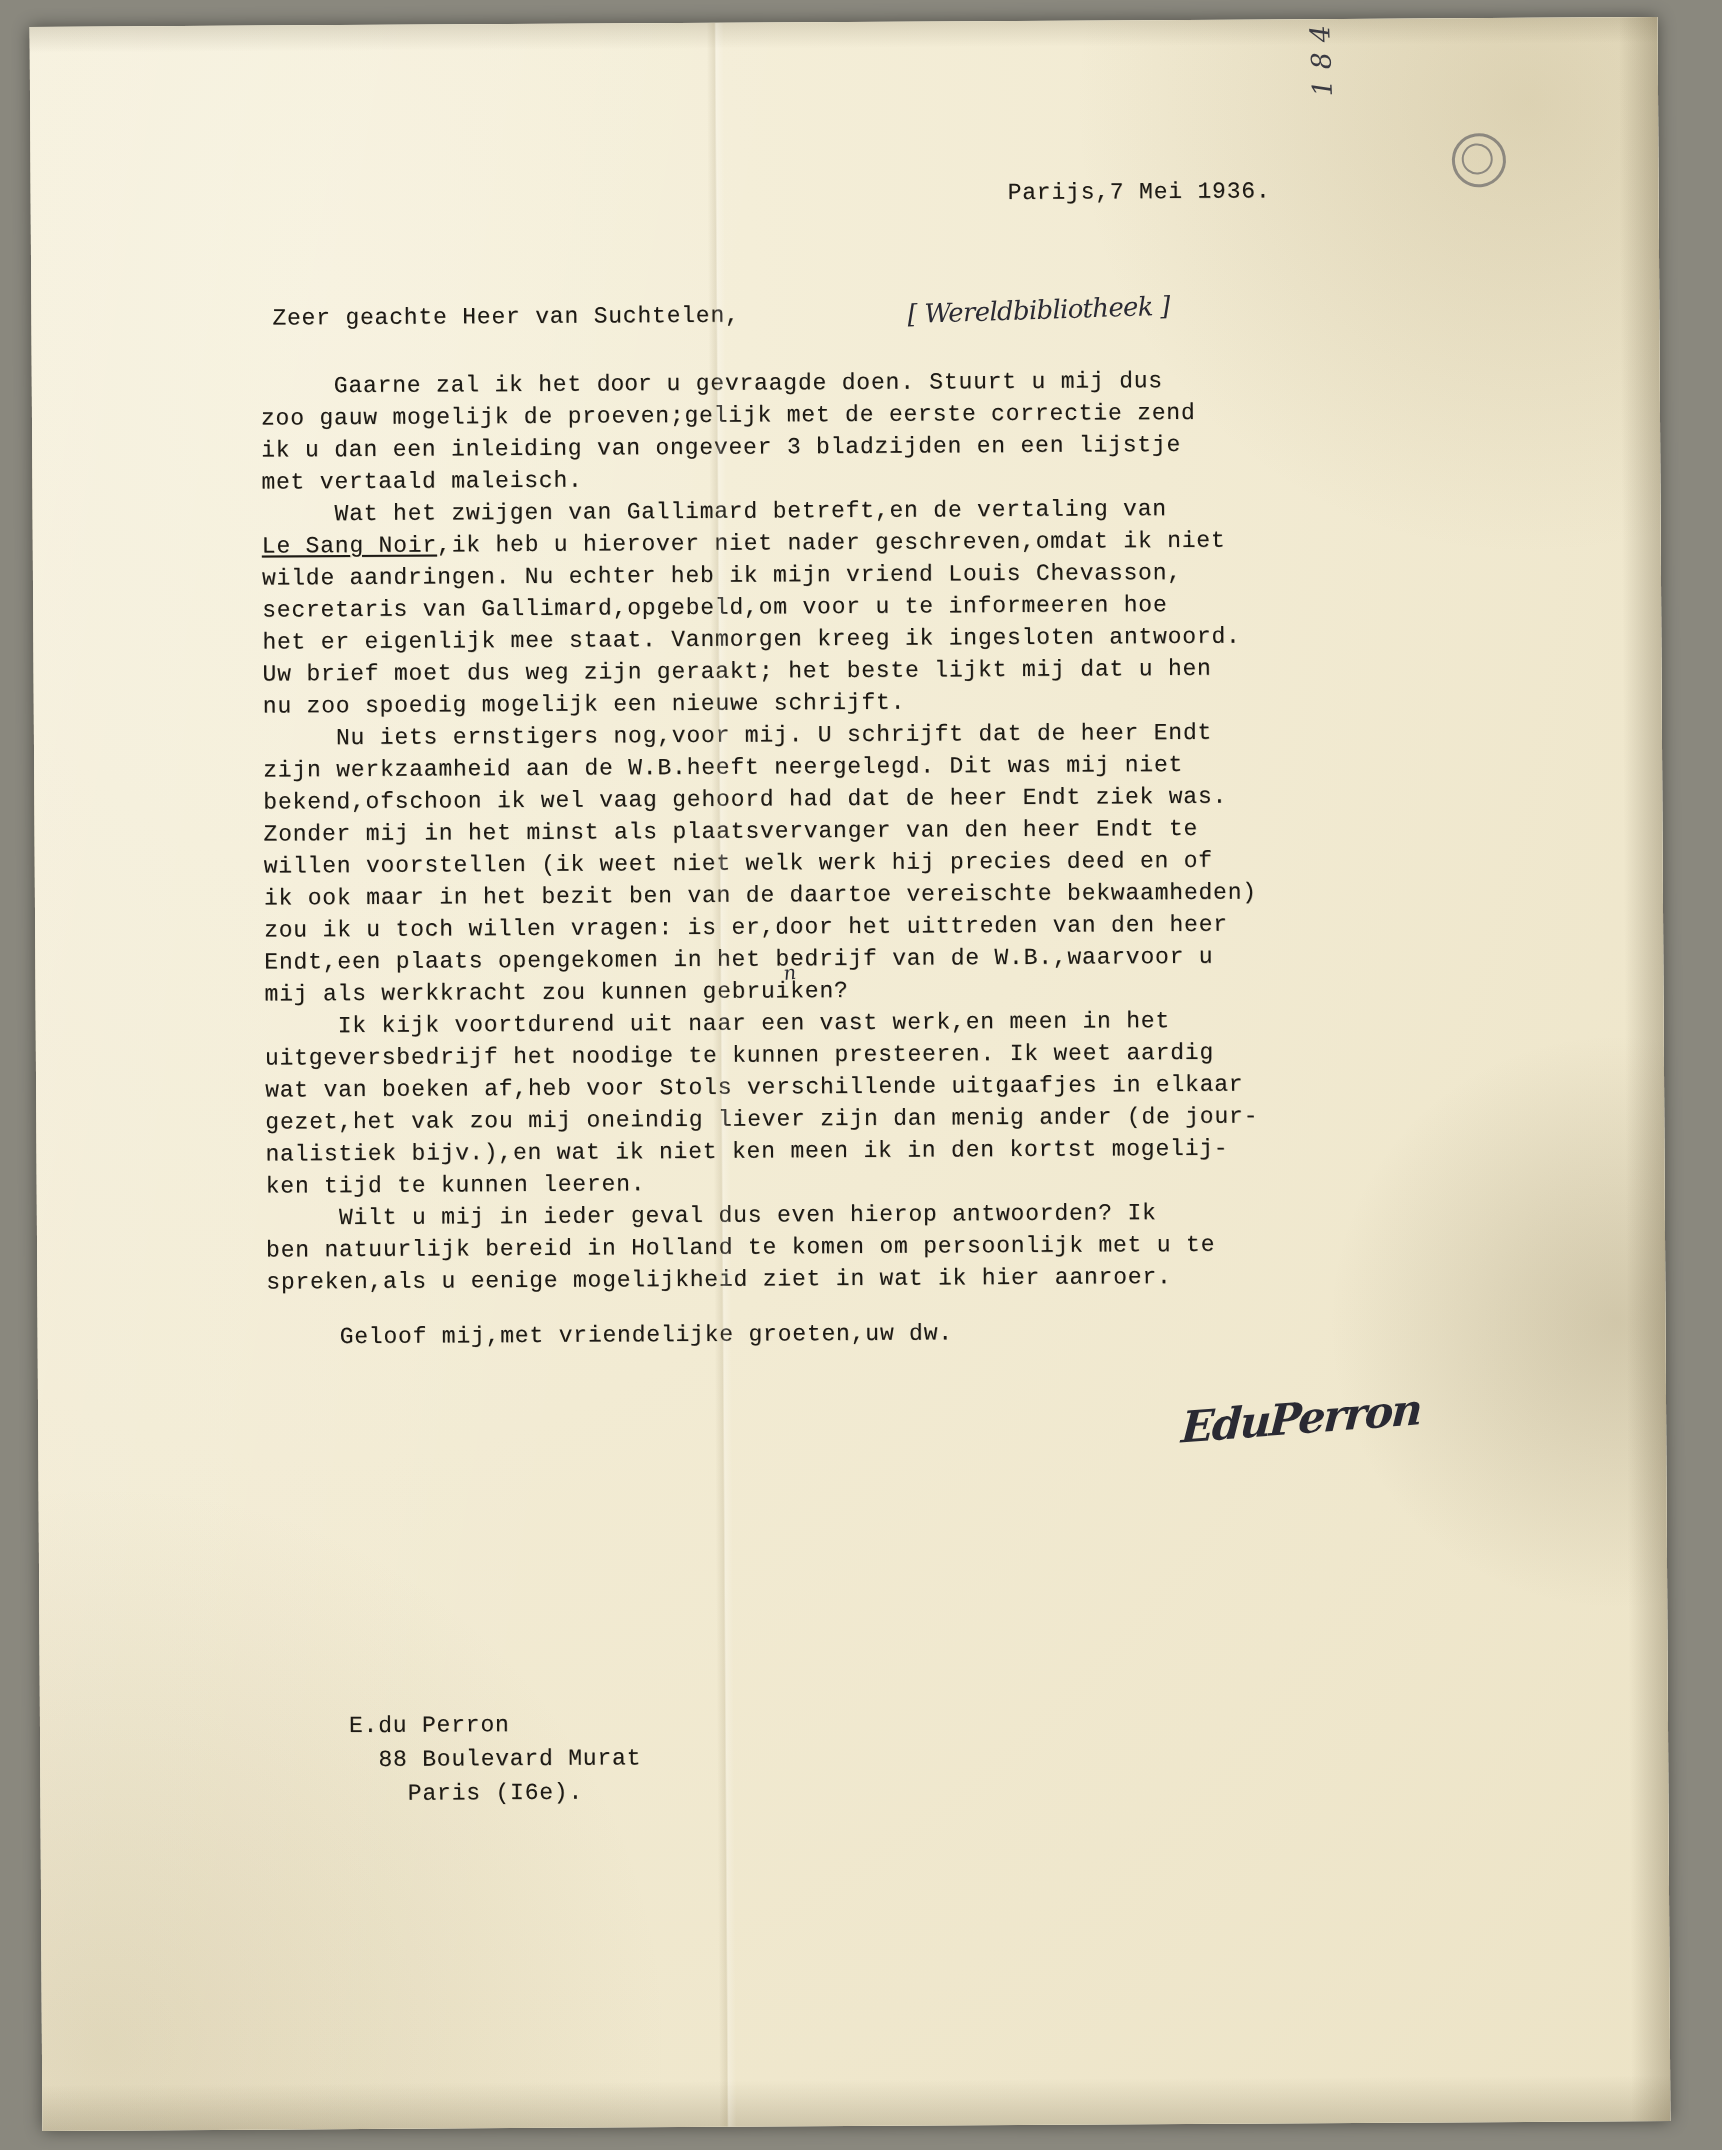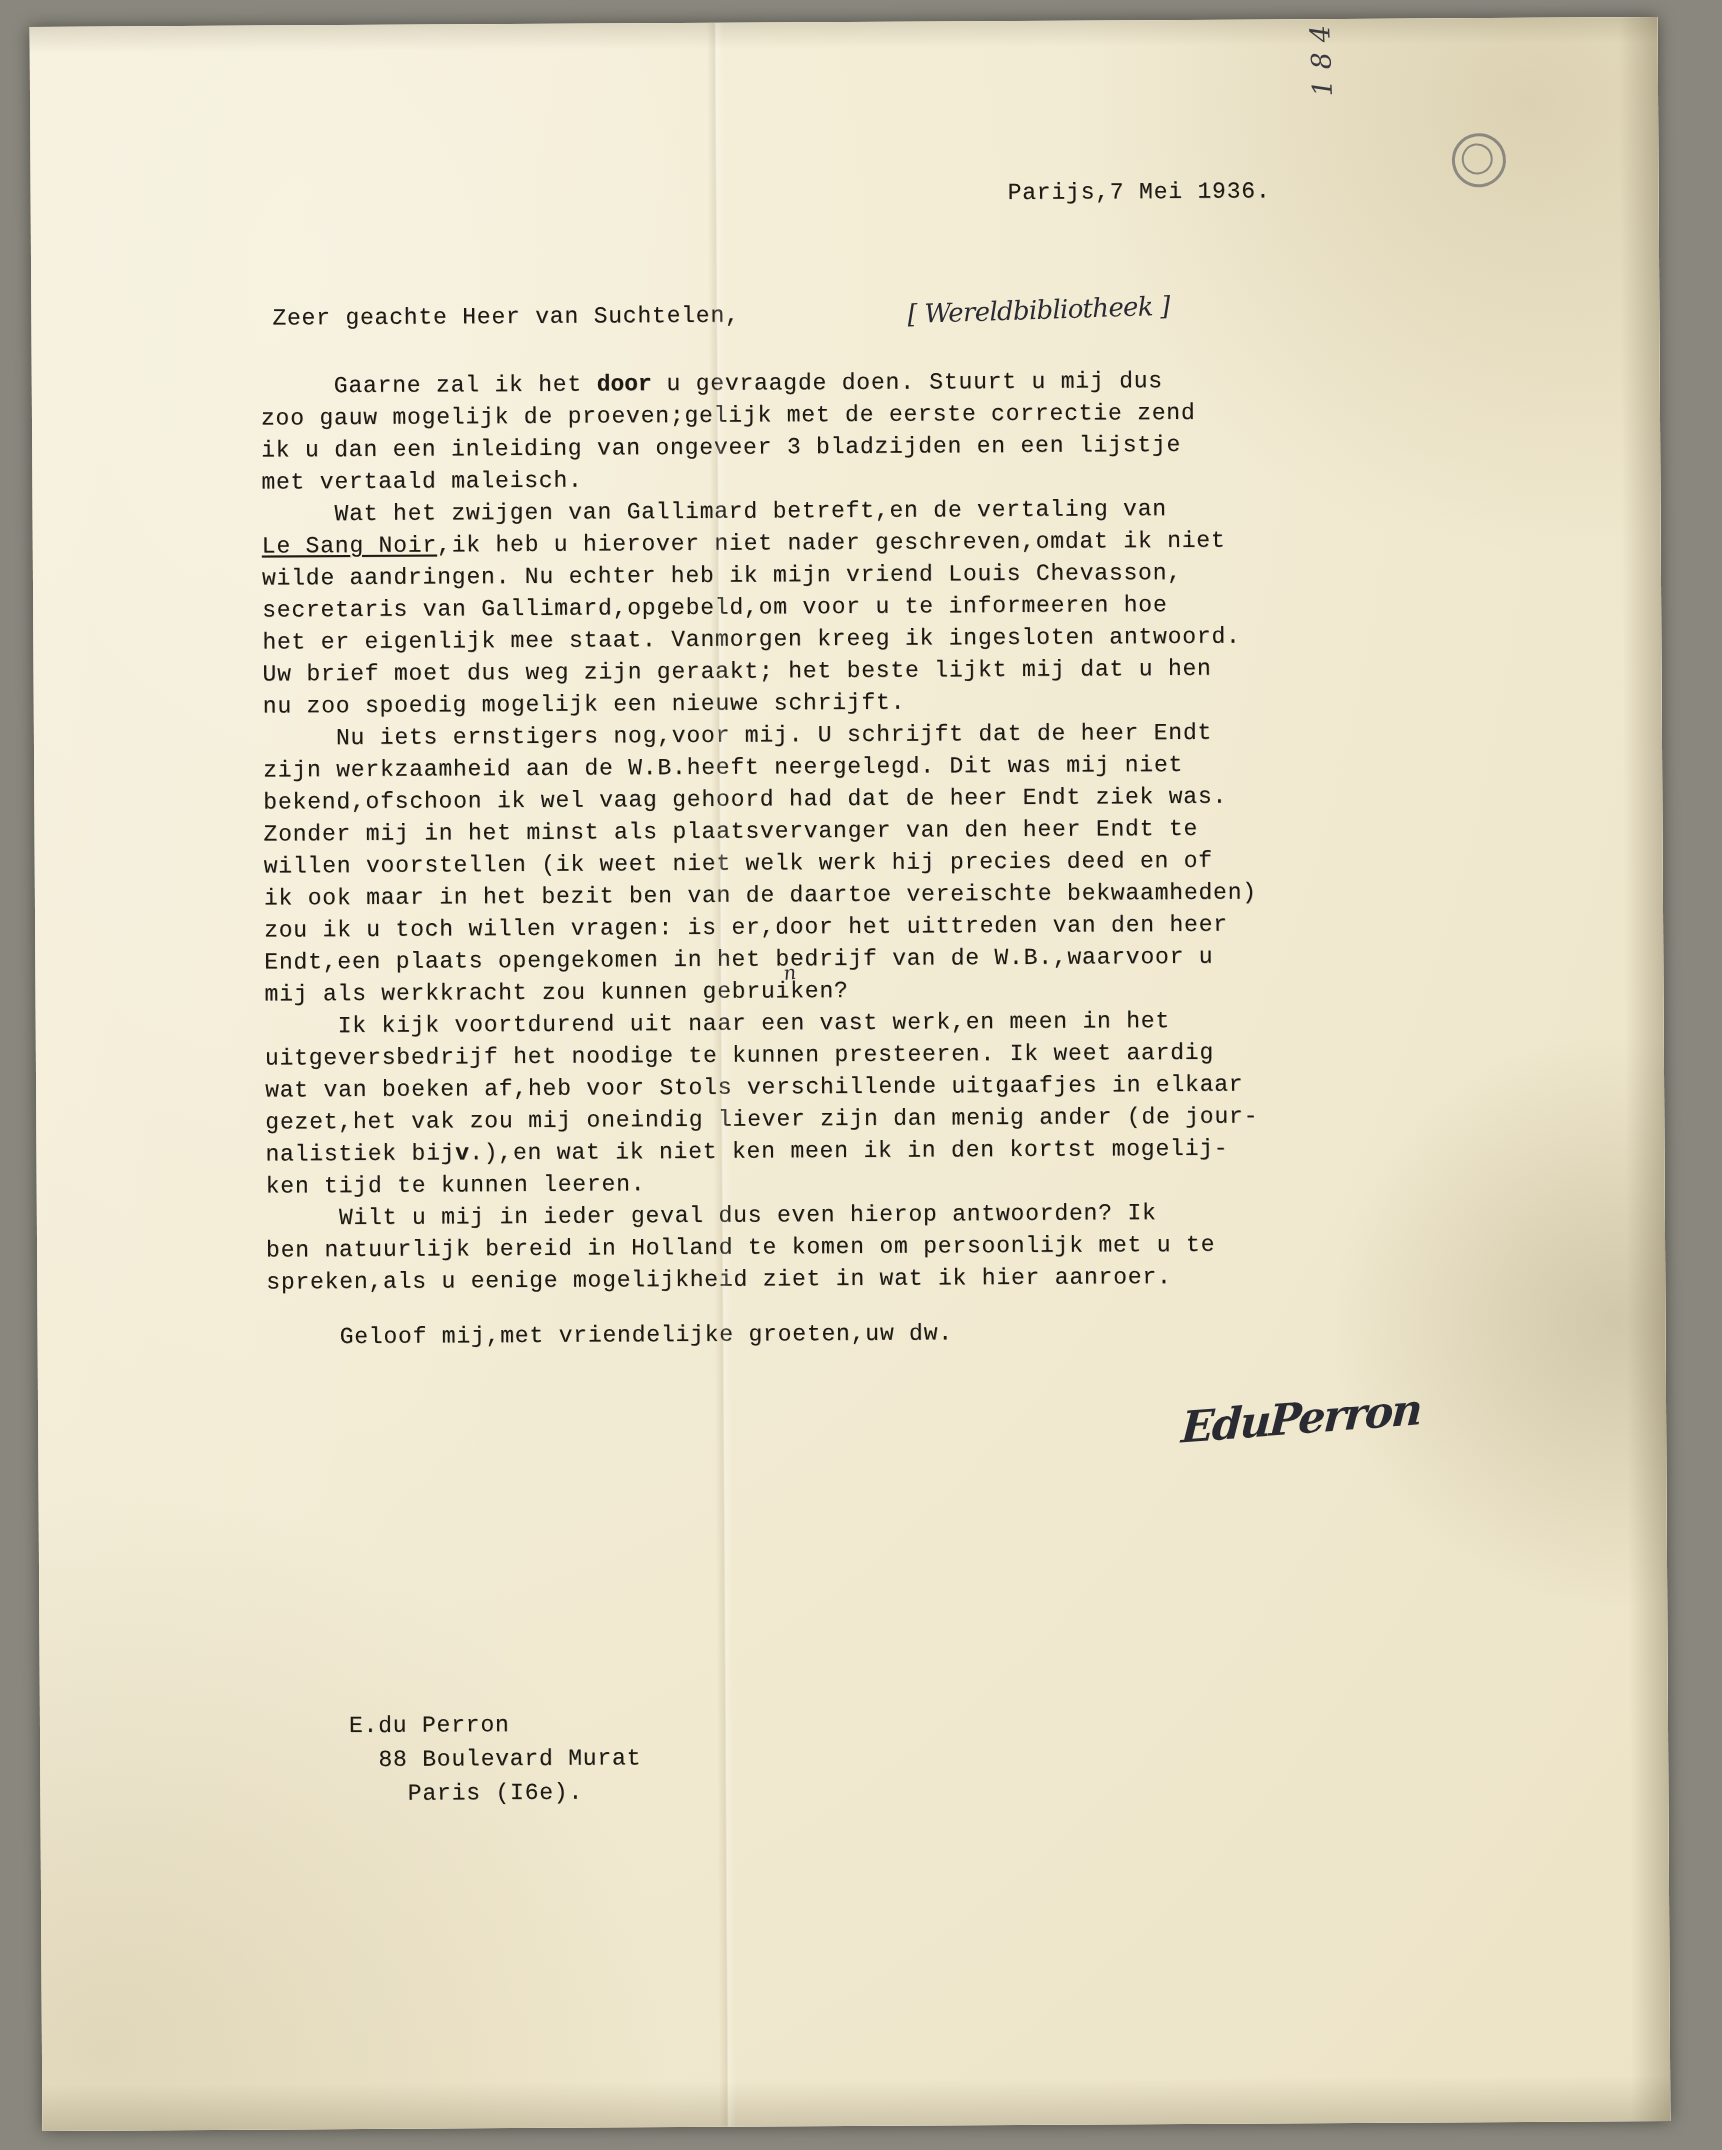--- a/index.html
+++ b/index.html
@@ -116,21 +116,21 @@
   }
 
   #addr {
     left: 309px;
     top: 1684px;
     line-height: 34px;
   }
 
   
   .overtype {
-    font-weight: bold;
+    font-weight: normal;
     letter-spacing: 0px;
   }
   .uline {
     text-decoration: underline;
     text-underline-offset: 3.3px;
   }
 
   
   .hand {
     position: absolute;

